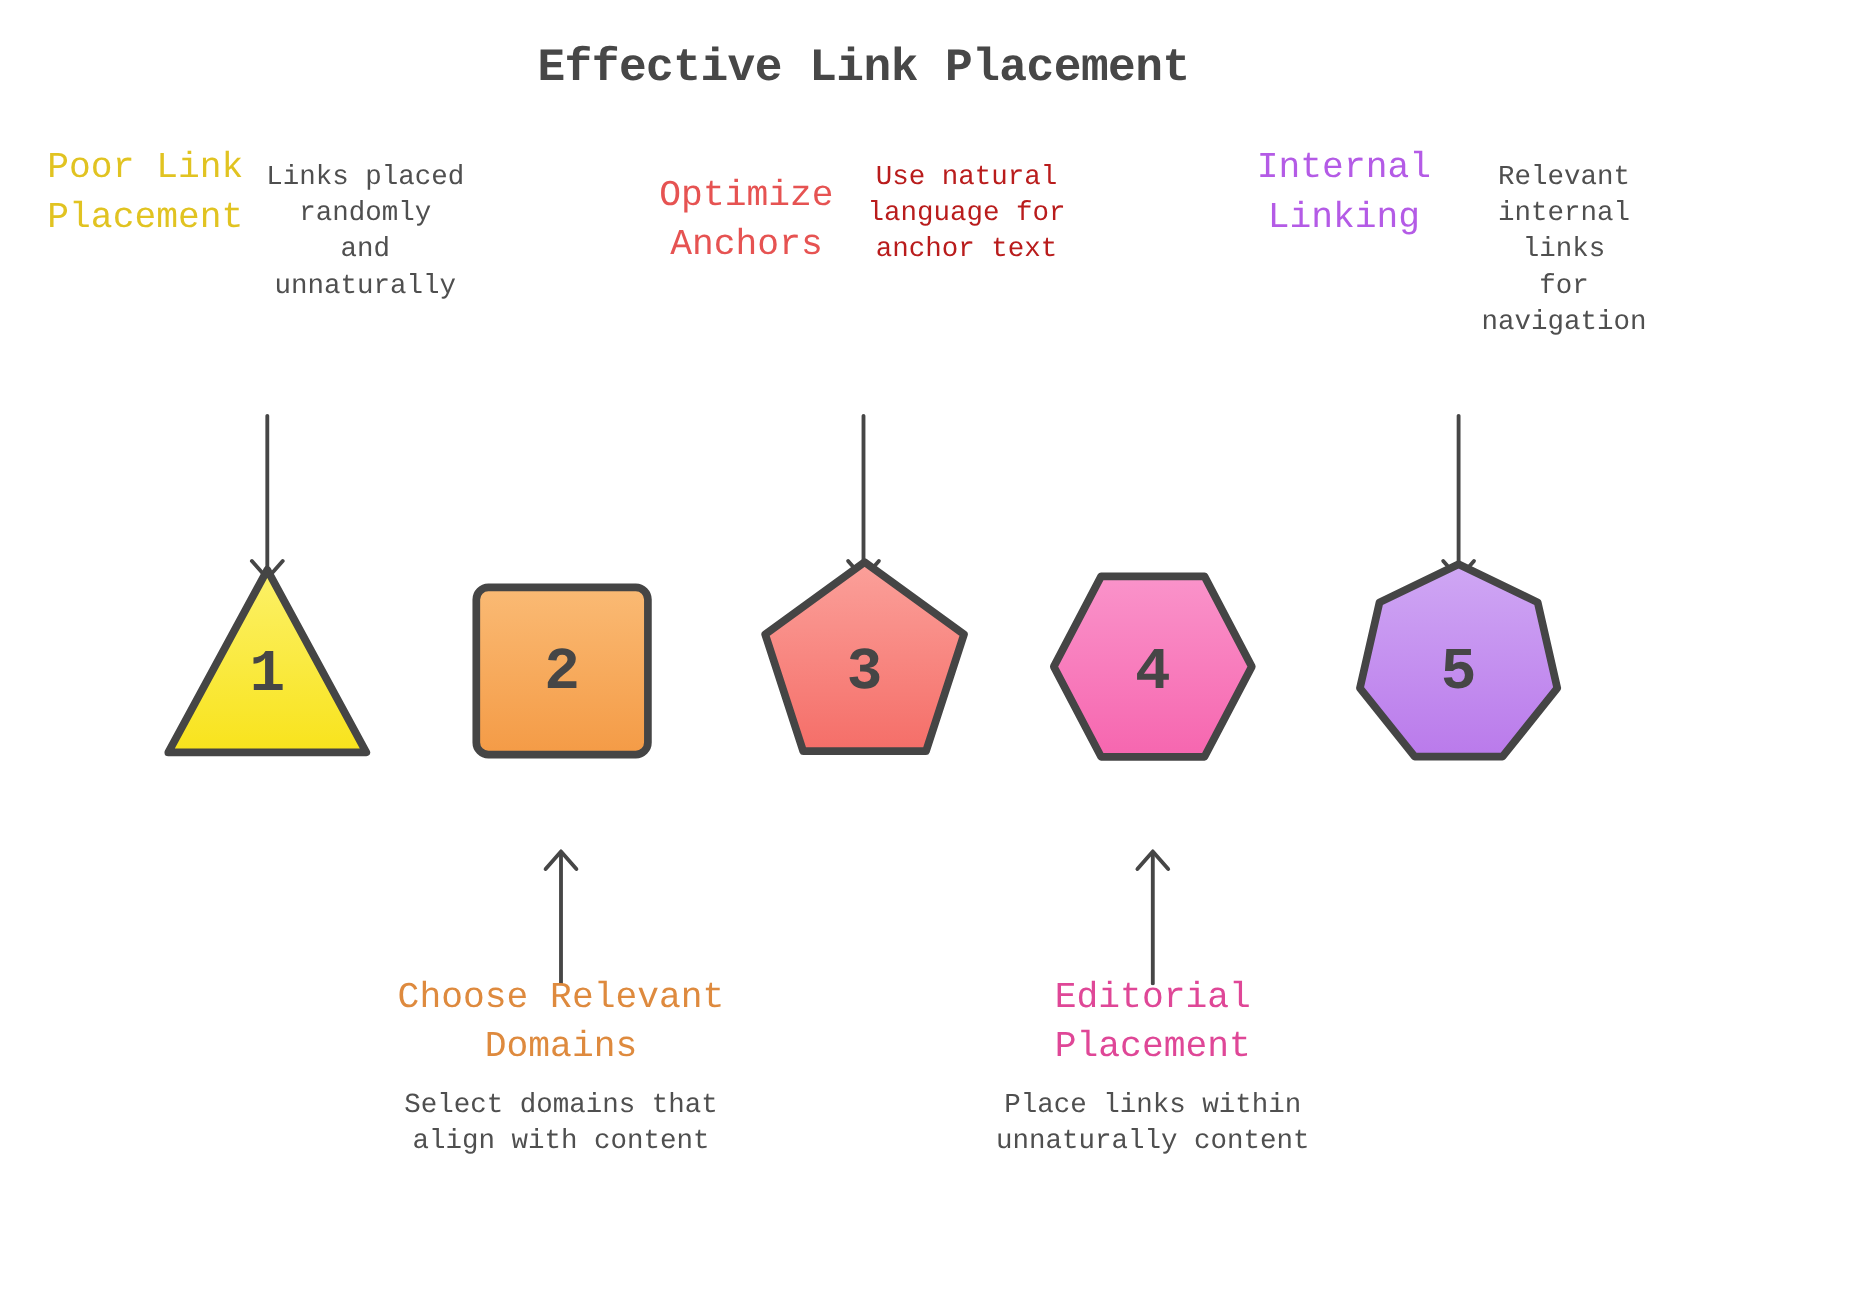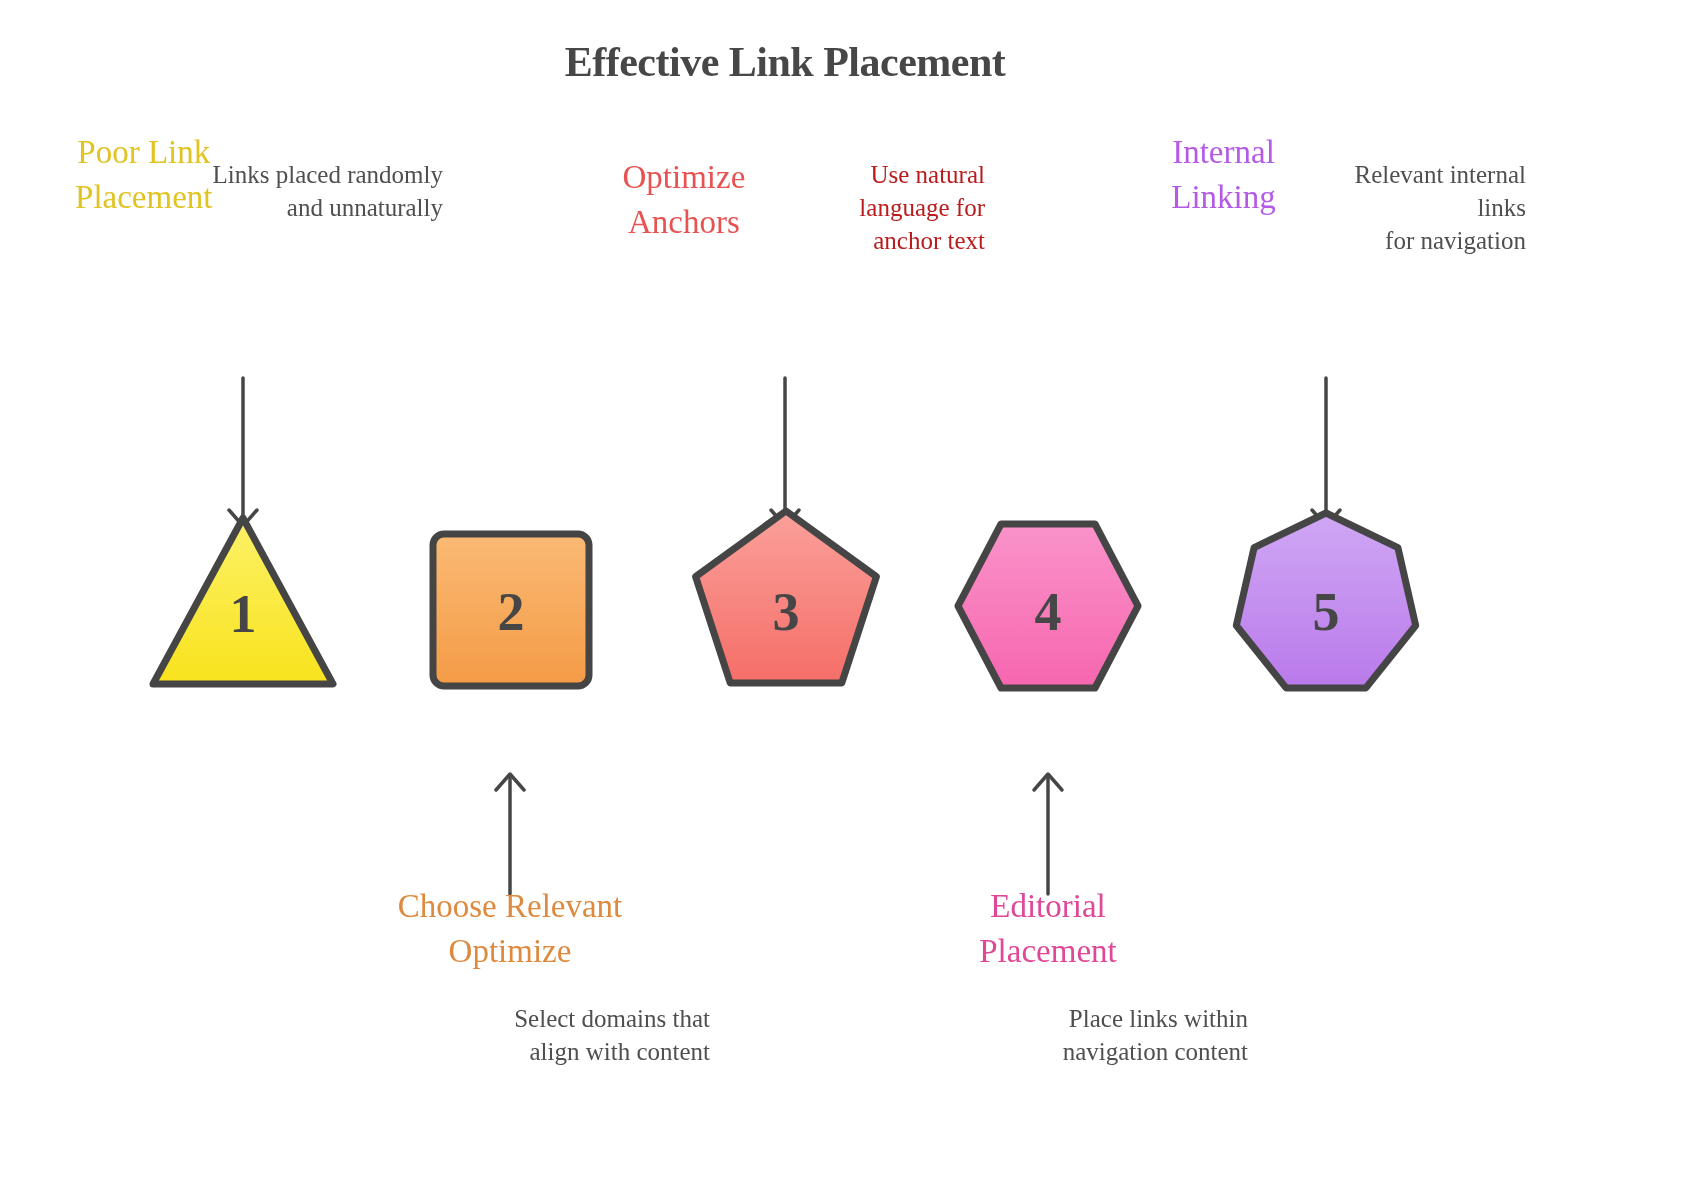--- a/index.html
+++ b/index.html
@@ -1,31 +1,31 @@
 <!DOCTYPE html>
 <html><head>
 <meta charset="utf-8">
 <style>
   html,body { margin:0; padding:0; background:#ffffff; }
   .canvas {
     position:relative; width:1600px; height:1177px; background:#ffffff;
-    font-family:Liberation Serif, serif; overflow:hidden;
+    font-family:Liberation Mono, monospace; overflow:hidden;
   }
   .title {
     position:absolute; top:38px; left:0; width:1570px;
     text-align:center; font-size:42px; font-weight:bold; letter-spacing:-0.5px;
   }
   .label { position:absolute; width:400px; text-align:center; }
   .label.top-label {
     top:130px; height:186px;
     display:flex; justify-content:flex-end;
   }
   .label.bottom-label { top:884px; }
   .heading { font-size:33px; line-height:45px; }
-  .desc { font-size:25px; line-height:33px; margin-top:28px;text-align:right; }
+  .desc { font-size:25px; line-height:33px; margin-top:14px; }
   .shape { position:absolute; }
   .shape text { font-size:54px; font-weight:bold; }
   .arrow { position:absolute; }
 </style>
 </head>
 <body>
 
 <div class="canvas">
 
   <div class="title" style="color: rgb(71, 71, 71);">Effective Link Placement</div>
@@ -144,32 +144,32 @@
         <stop offset="100%" stop-color="#BA7AEB"></stop>
       </linearGradient>
     </defs>
     <polygon points="96,7 167.9,41.6 185.7,119.5 135.9,181.9 56.1,181.9 6.3,119.5 24.1,41.6" fill="url(#grad5)" stroke-width="7" stroke-linejoin="round" stroke="#454545"></polygon>
     <text x="96" y="106" text-anchor="middle" dominant-baseline="central" fill="#464646">5</text>
   </svg>
 
   <div class="label bottom-label" style="left:310px">
     <div class="heading" style="color: rgb(222, 138, 62);">
       <div>Choose Relevant</div>
-      <div>Optimize</div>
+      <div>Domains</div>
     </div>
     <div class="desc" style="color: rgb(79, 79, 79);">
       <div>Select domains that</div>
       <div>align with content</div>
     </div>
   </div>
 
   <div class="label bottom-label" style="left:848px">
     <div class="heading" style="color: rgb(223, 71, 151);">
       <div>Editorial</div>
       <div>Placement</div>
     </div>
     <div class="desc" style="color: rgb(79, 79, 79);">
       <div>Place links within</div>
-      <div>navigation content</div>
+      <div>unnaturally content</div>
     </div>
   </div>
 
 </div>
 
 </body></html>

